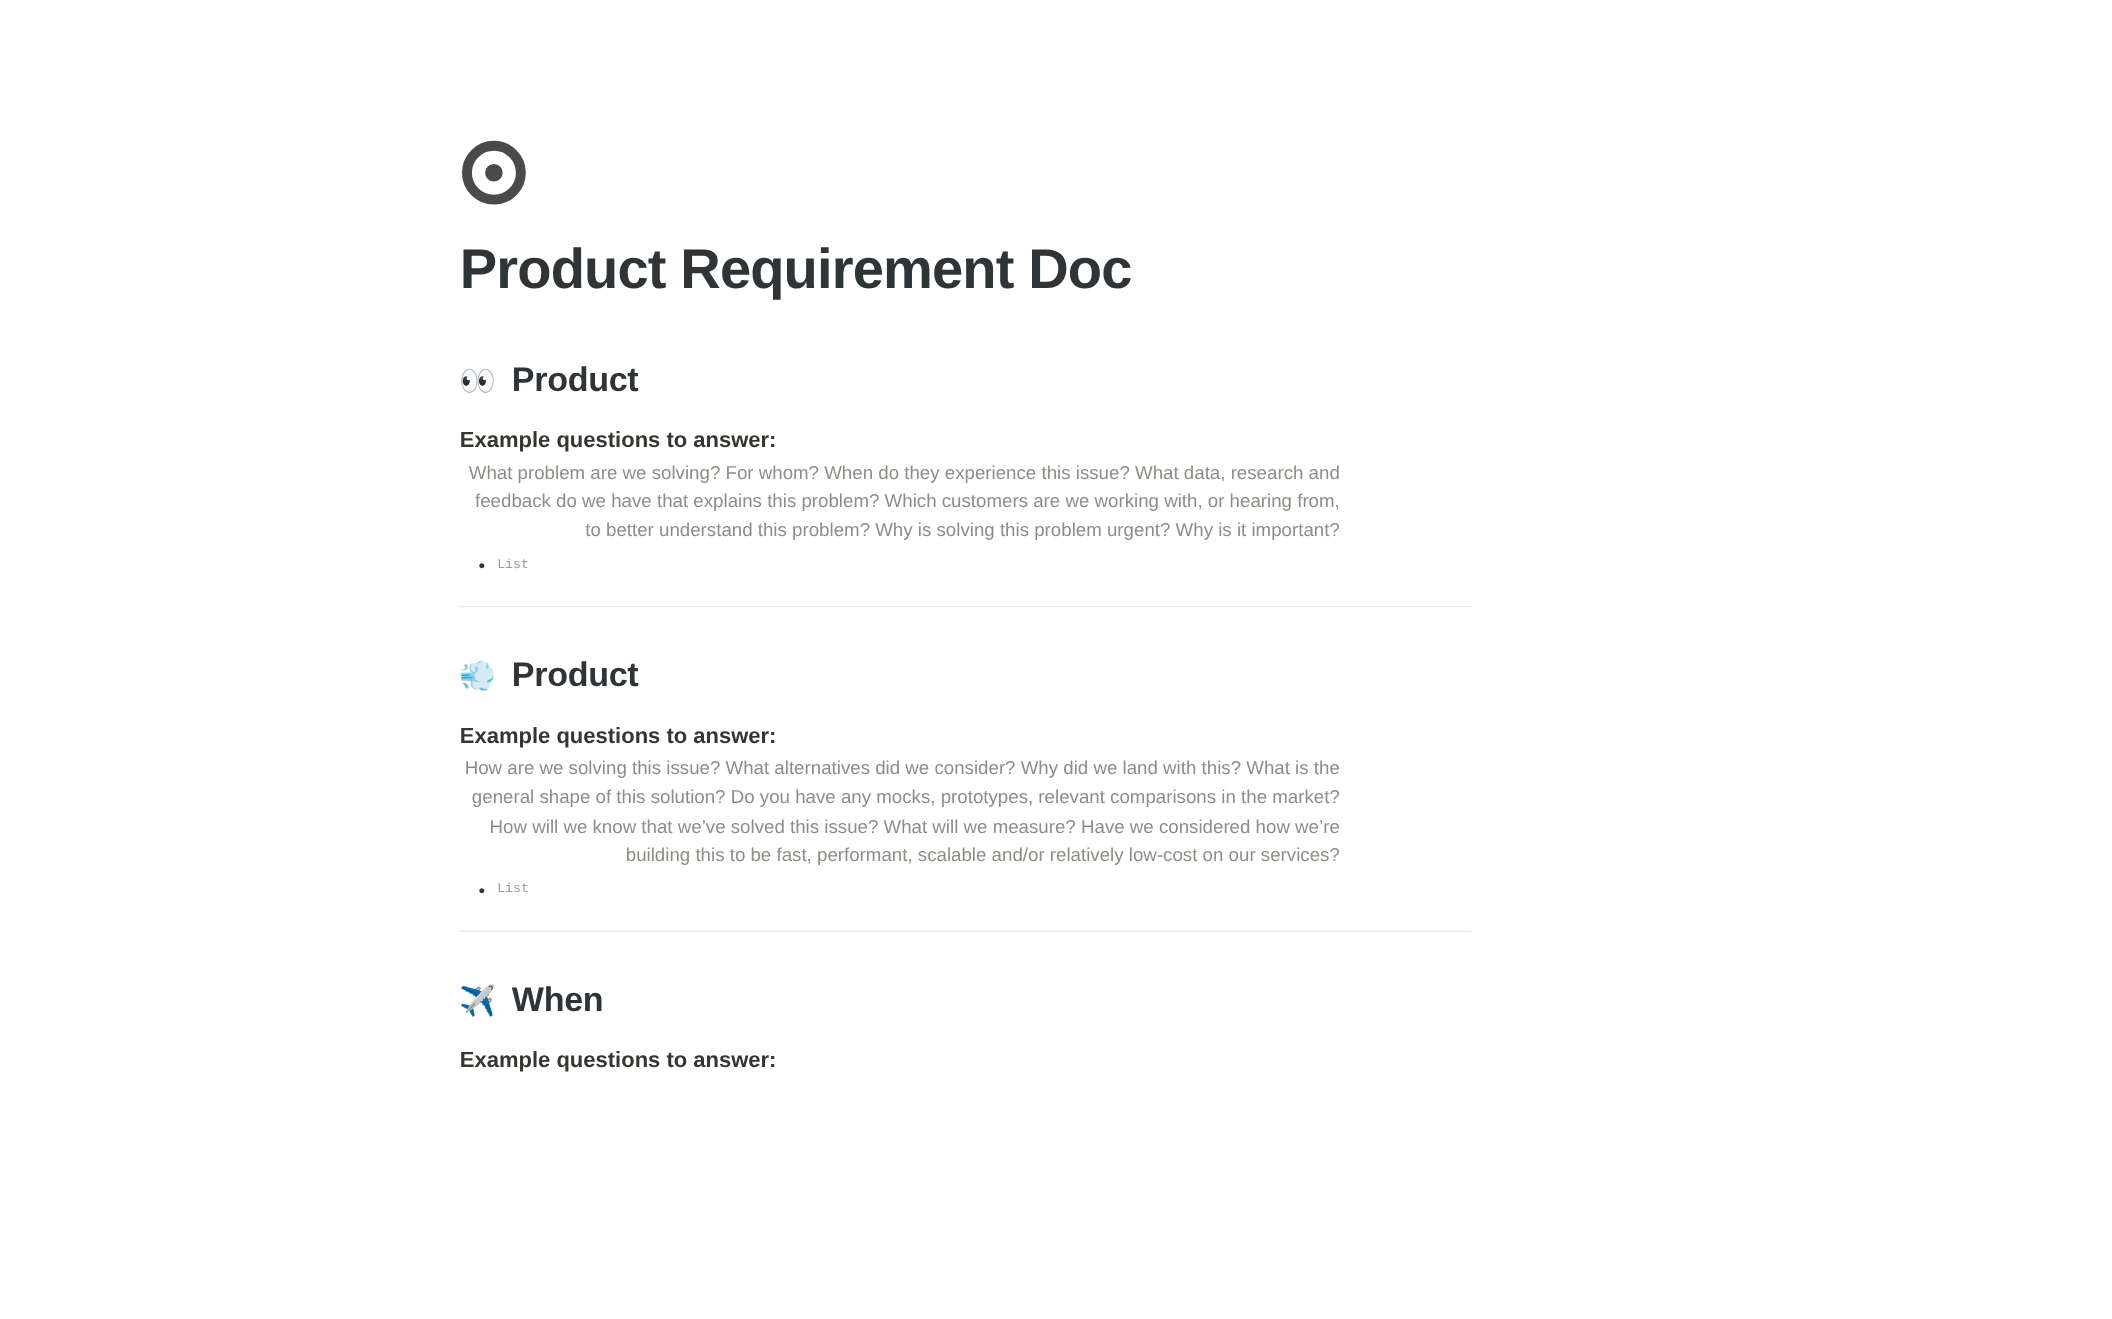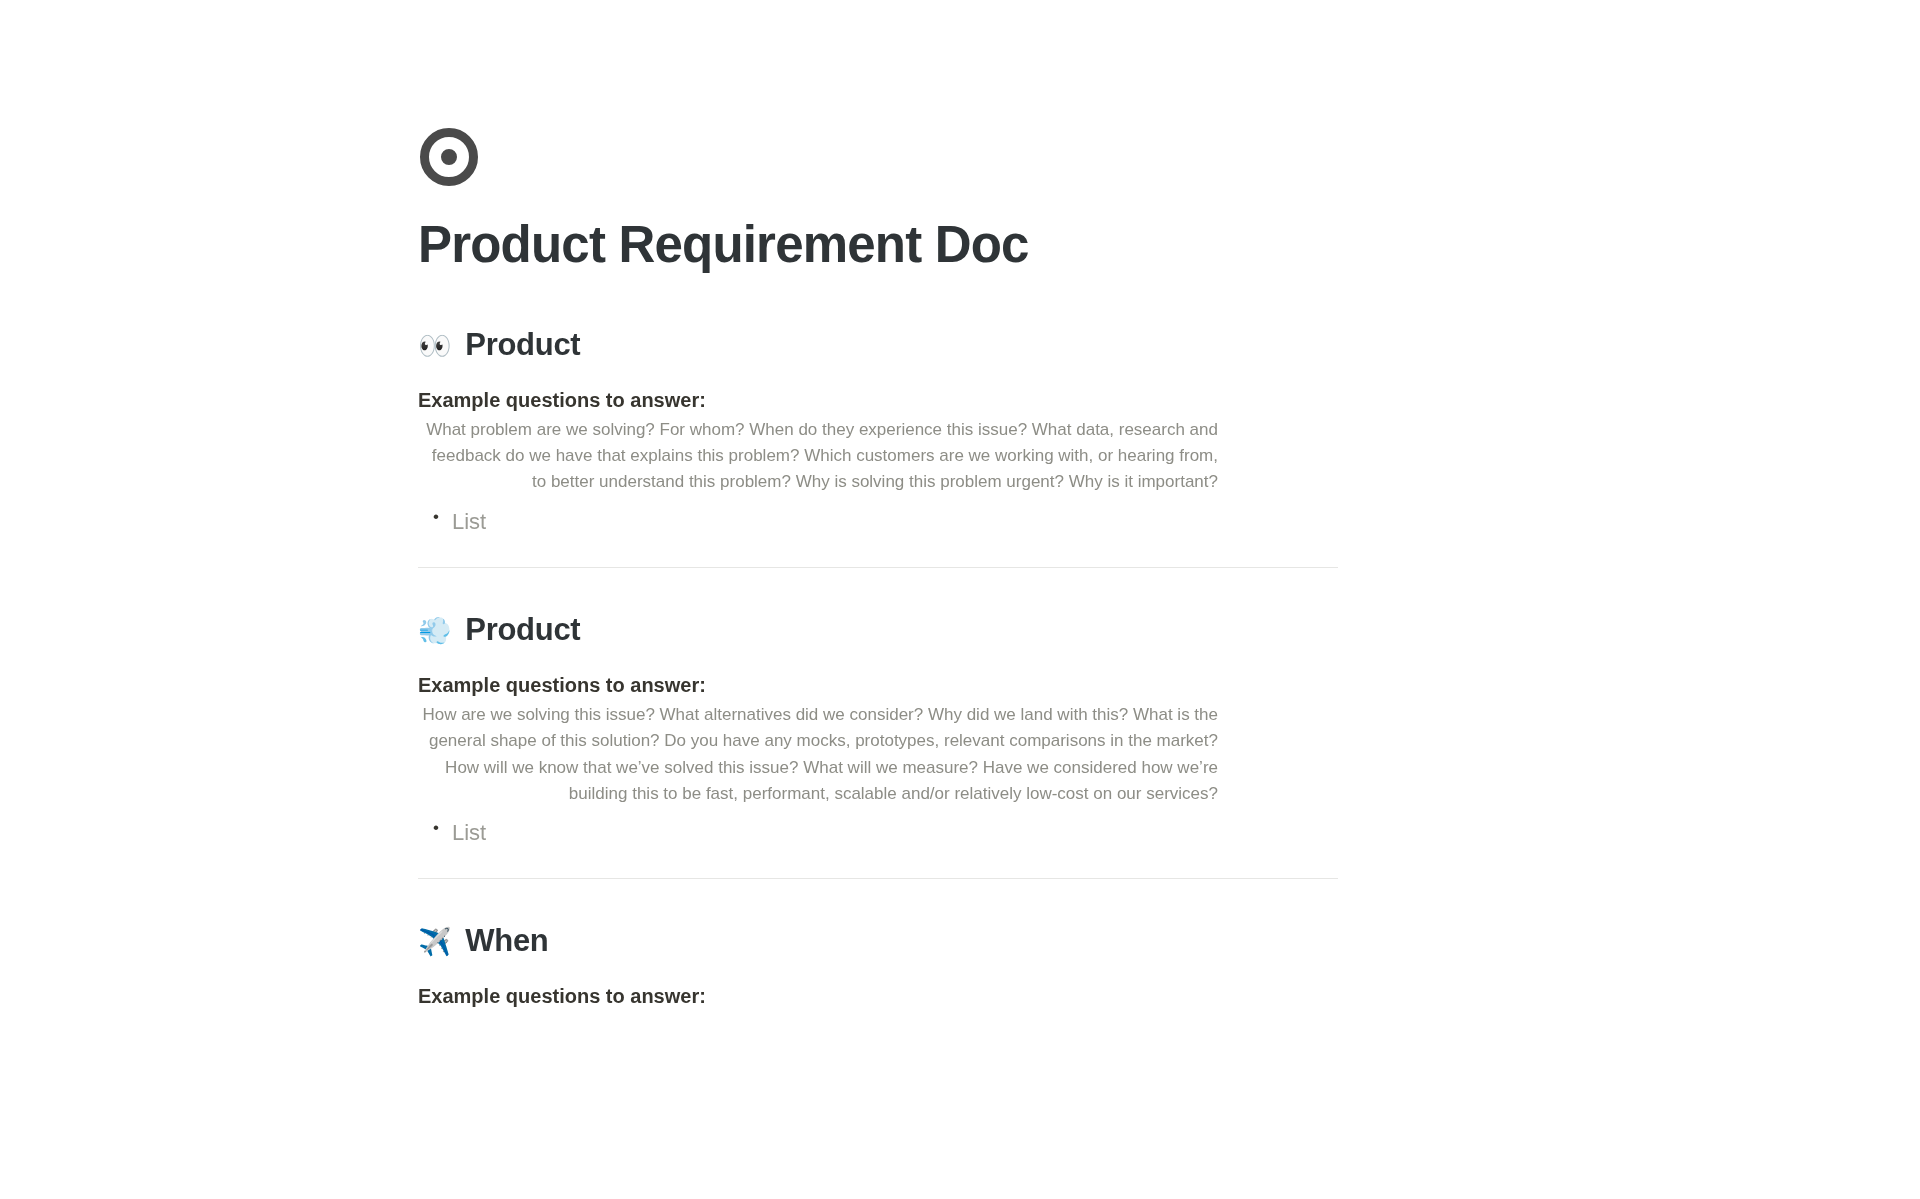--- a/index.html
+++ b/index.html
@@ -94,24 +94,25 @@
     max-width: 800px;
     text-align: right;
   }
   ul.list {
     margin: 0;
     padding-left: 34px;
     list-style: none;
   }
   ul.list li {
     position: relative;
-    font-size: 22px;
+    font-size: 12px;
     line-height: 1.6;
     color: #9b9b95;
     padding: 2px 0;
+    font-family: Liberation Mono, monospace;
   }
   ul.list li::before {
     content: "\2022";
     position: absolute;
     left: -19px;
     top: 1px;
     color: #37352f;
     font-size: 17px;
   }
   .divider {

